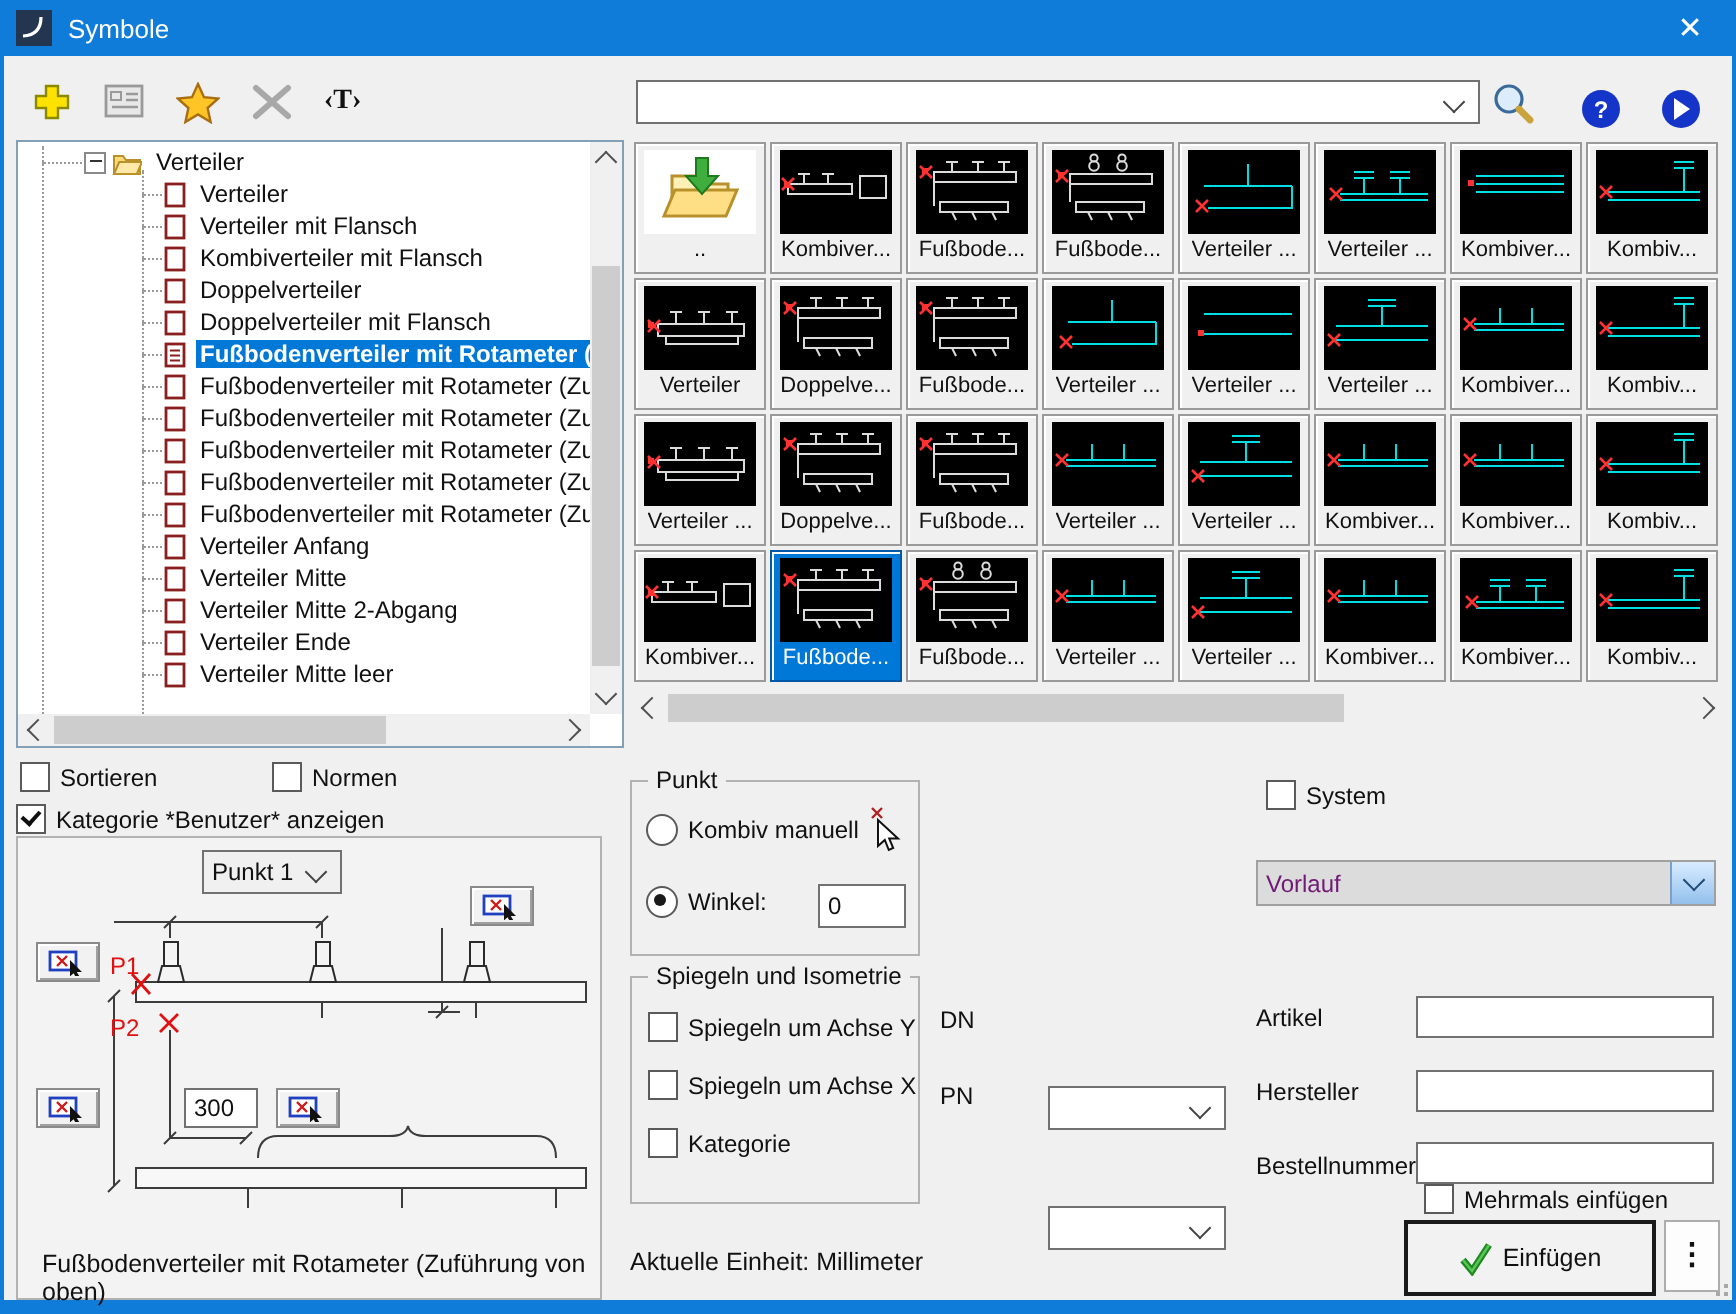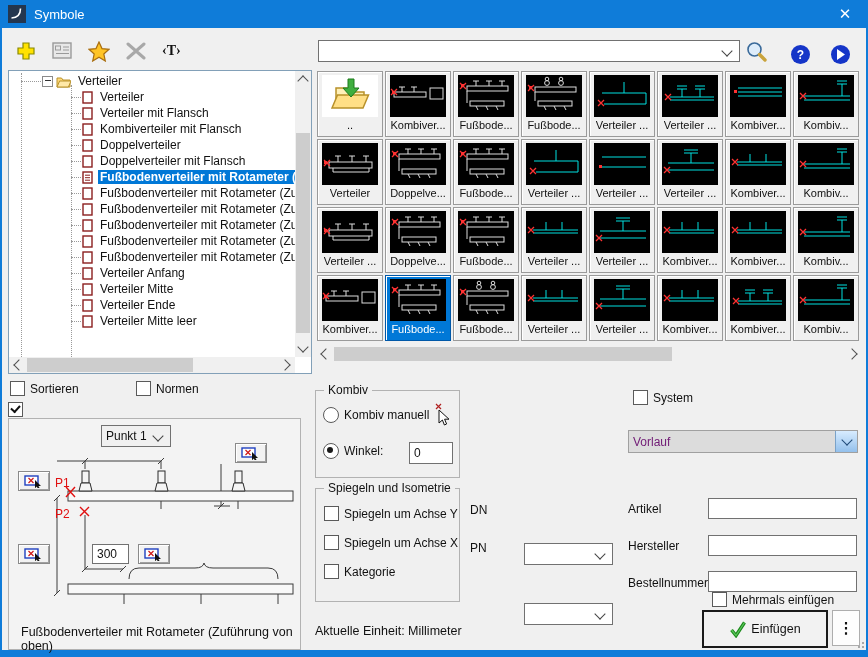--- a/index.html
+++ b/index.html
@@ -255,20 +255,29 @@
           </span>
           <span class="tlabel">Verteiler Mitte</span>
         </div>
         <div class="trow">
           <span class="stub" style="left:62px;width:10px;top:8px"></span>
           <span style="margin-left:73px;flex:none;display:flex">
             <svg width="11" height="13" viewBox="0 0 11 13">
               <rect x="1" y="1" width="9" height="11" fill="#fff" stroke="#8b1f1f" stroke-width="1.4"></rect>
             </svg>
           </span>
+          <span class="tlabel">Verteiler Mitte 2-Abgang</span>
+        </div>
+        <div class="trow">
+          <span class="stub" style="left:62px;width:10px;top:8px"></span>
+          <span style="margin-left:73px;flex:none;display:flex">
+            <svg width="11" height="13" viewBox="0 0 11 13">
+              <rect x="1" y="1" width="9" height="11" fill="#fff" stroke="#8b1f1f" stroke-width="1.4"></rect>
+            </svg>
+          </span>
           <span class="tlabel">Verteiler Ende</span>
         </div>
         <div class="trow">
           <span class="stub" style="left:62px;width:10px;top:8px"></span>
           <span style="margin-left:73px;flex:none;display:flex">
             <svg width="11" height="13" viewBox="0 0 11 13">
               <rect x="1" y="1" width="9" height="11" fill="#fff" stroke="#8b1f1f" stroke-width="1.4"></rect>
             </svg>
           </span>
           <span class="tlabel">Verteiler Mitte leer</span>
@@ -699,20 +708,21 @@
   <div class="row abs" style="left:10px;top:381px">
     <span class="cb"></span>
     <span class="lbl">Sortieren</span>
   </div>
   <div class="row abs" style="left:136px;top:381px">
     <span class="cb"></span>
     <span class="lbl">Normen</span>
   </div>
   <div class="row abs" style="left:8px;top:402px">
     <span class="cb checked"></span>
+    <span class="lbl">Kategorie *Benutzer* anzeigen</span>
   </div>
 
   <div class="abs" id="preview">
     <svg class="abs" style="left:0;top:0" width="291" height="230" viewBox="0 0 291 230">
       <g stroke="#3c3c3c" stroke-width="1" fill="none">
         <path d="M48 42 H152"></path>
         <path d="M73 45 l6 -6 M149 45 l6 -6"></path>
         <path d="M76 42 V50 M152 42 V50"></path>
         <path d="M212 45 V87 M209 90 l6 -6 M205 87 h16"></path>
         <rect x="59" y="72" width="225" height="10" fill="#f8f8f8"></rect>
@@ -777,21 +787,21 @@
           <path d="M11 5 l6 6 h-2.6 l1.2 2 -1.6.8 -1.2-2.2 -1.8 1.6 z" fill="#111"></path>
         </svg>
     </div>
     <div class="field abs" style="left:83px;top:125px;width:37px;height:20px">
       <span>300</span>
     </div>
     <div id="preview-caption">Fußbodenverteiler mit Rotameter (Zuführung von oben)</div>
   </div>
 
   <div class="group" style="left:315px;top:390px;width:143px;height:86px">
-    <span class="group-label">Kombiv</span>
+    <span class="group-label">Punkt</span>
     <div class="row abs" style="left:7px;top:16px">
       <span class="rb"></span>
       <span class="lbl">Kombiv manuell</span>
     </div>
     <div class="row abs" style="left:7px;top:52px">
       <span class="rb checked"></span>
       <span class="lbl">Winkel:</span>
     </div>
     <div class="field abs" style="left:93px;top:51px;width:44px;height:22px">
       <span>0</span>

